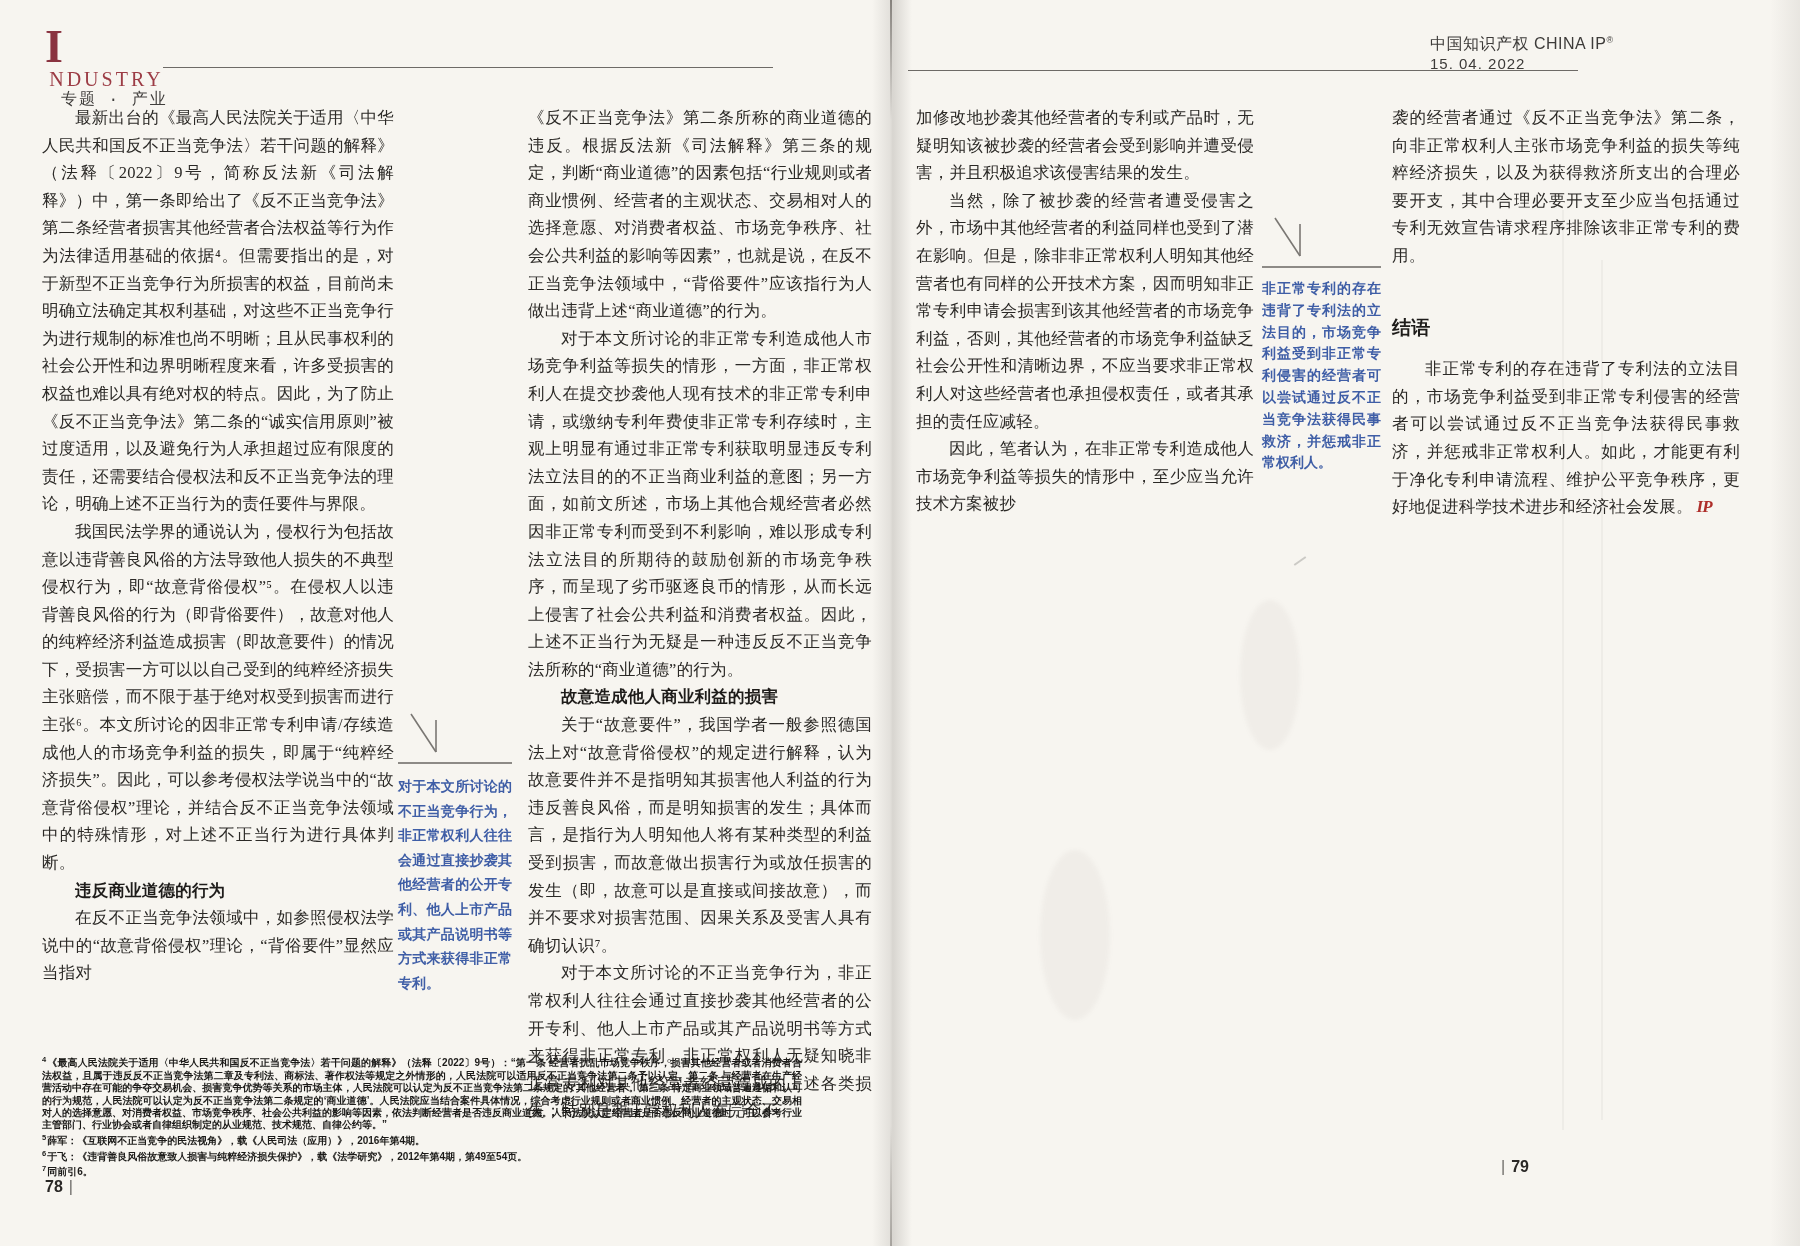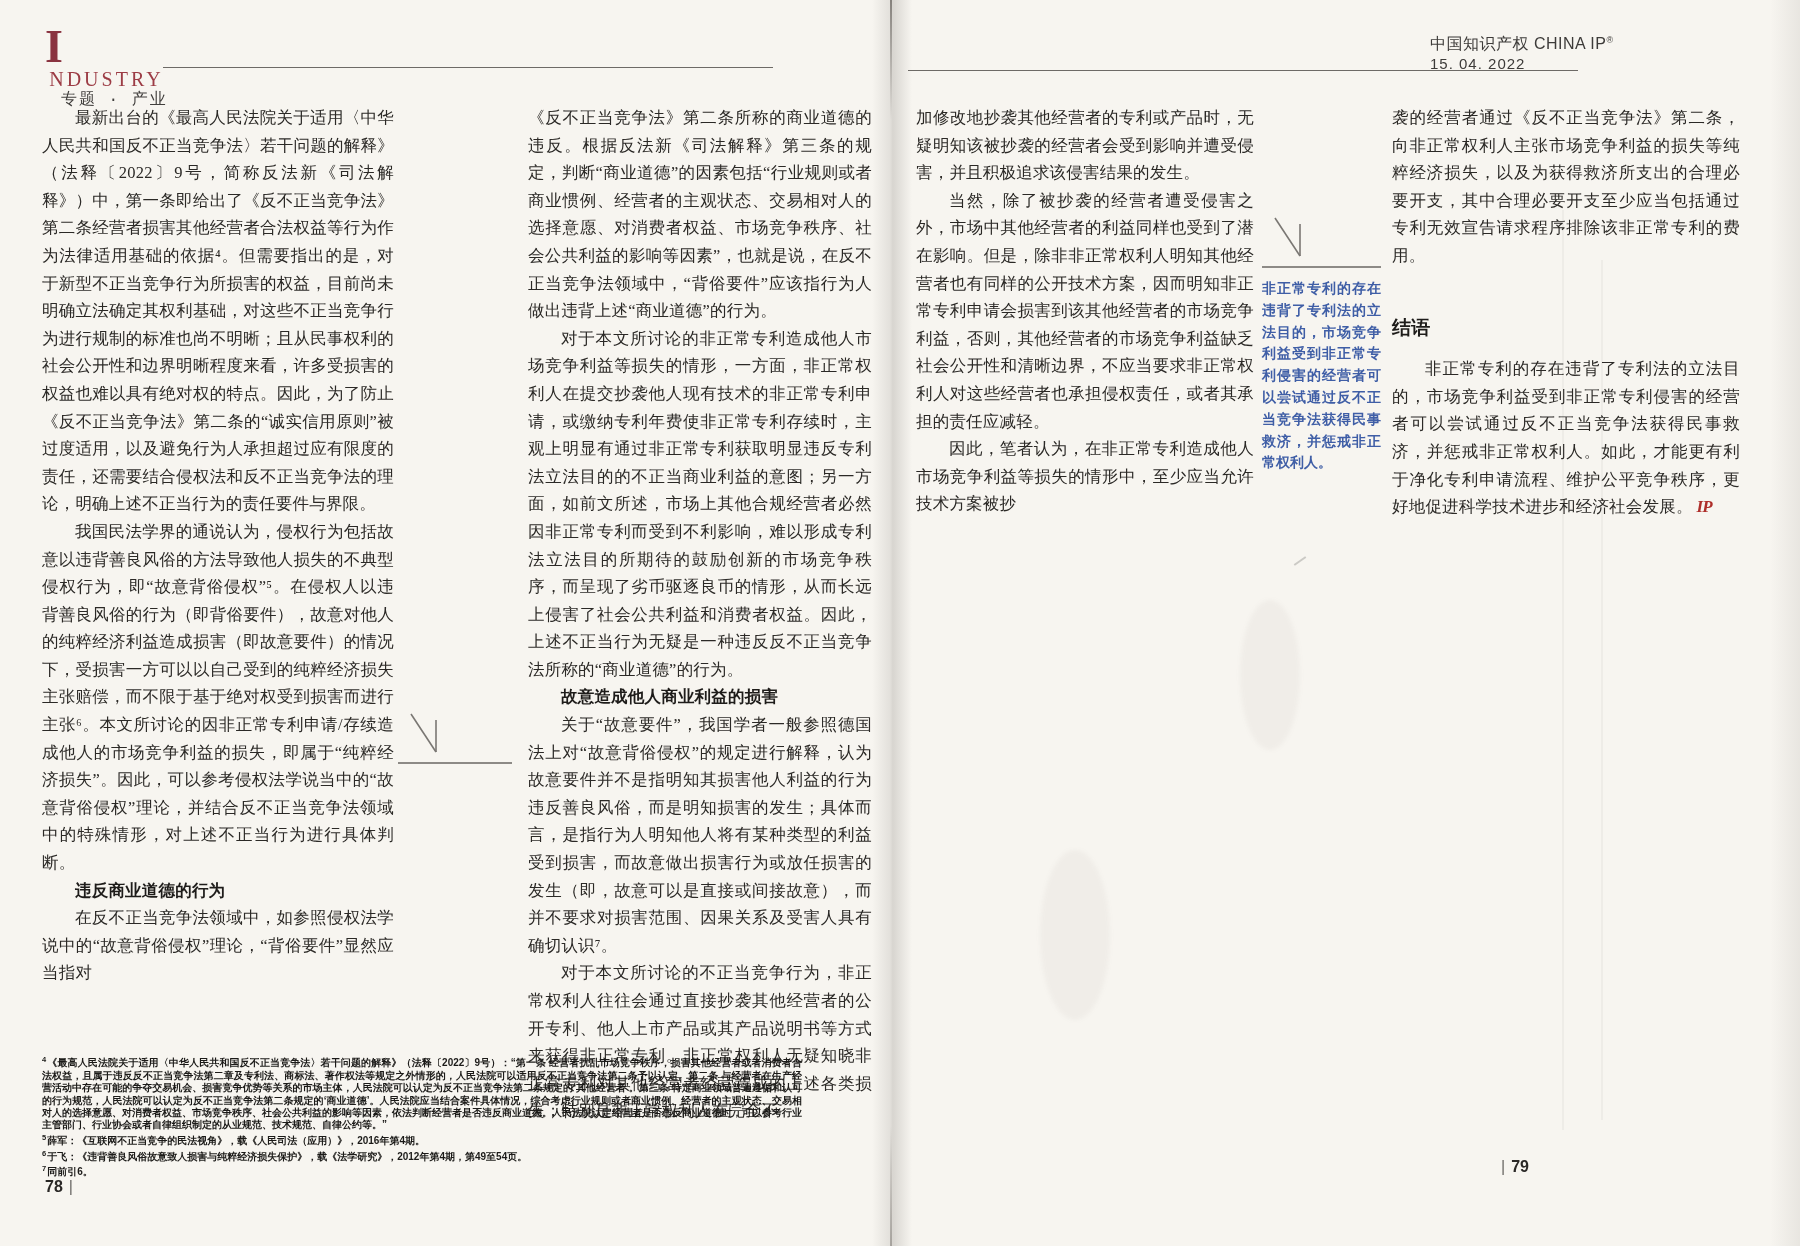--- a/index.html
+++ b/index.html
@@ -109,20 +109,21 @@
   <p class="h3">违反商业道德的行为</p>
   <p class="ind">在反不正当竞争法领域中，如参照侵权法学说中的“故意背俗侵权”理论，“背俗要件”显然应当指对</p>
 </div>
 
 <div class="pq pq-l">
   <svg class="pq-arrow" width="40" height="46" viewBox="0 0 40 46">
     <line x1="13" y1="2" x2="38" y2="40" stroke="#7a7773" stroke-width="1.6"></line>
     <line x1="38" y1="8" x2="38" y2="40" stroke="#7a7773" stroke-width="1.6"></line>
   </svg>
   <div class="pq-rule"></div>
+  <div>对于本文所讨论的不正当竞争行为，非正常权利人往往会通过直接抄袭其他经营者的公开专利、他人上市产品或其产品说明书等方式来获得非正常专利。</div>
 </div>
 
 <div class="col col-l2">
   <p>《反不正当竞争法》第二条所称的商业道德的违反。根据反法新《司法解释》第三条的规定，判断“商业道德”的因素包括“行业规则或者商业惯例、经营者的主观状态、交易相对人的选择意愿、对消费者权益、市场竞争秩序、社会公共利益的影响等因素”，也就是说，在反不正当竞争法领域中，“背俗要件”应该指行为人做出违背上述“商业道德”的行为。</p>
   <p class="ind">对于本文所讨论的非正常专利造成他人市场竞争利益等损失的情形，一方面，非正常权利人在提交抄袭他人现有技术的非正常专利申请，或缴纳专利年费使非正常专利存续时，主观上明显有通过非正常专利获取明显违反专利法立法目的的不正当商业利益的意图；另一方面，如前文所述，市场上其他合规经营者必然因非正常专利而受到不利影响，难以形成专利法立法目的所期待的鼓励创新的市场竞争秩序，而呈现了劣币驱逐良币的情形，从而长远上侵害了社会公共利益和消费者权益。因此，上述不正当行为无疑是一种违反反不正当竞争法所称的“商业道德”的行为。</p>
   <p class="h3">故意造成他人商业利益的损害</p>
   <p class="ind">关于“故意要件”，我国学者一般参照德国法上对“故意背俗侵权”的规定进行解释，认为故意要件并不是指明知其损害他人利益的行为违反善良风俗，而是明知损害的发生；具体而言，是指行为人明知他人将有某种类型的利益受到损害，而故意做出损害行为或放任损害的发生（即，故意可以是直接或间接故意），而并不要求对损害范围、因果关系及受害人具有确切认识⁷。</p>
   <p class="ind">对于本文所讨论的不正当竞争行为，非正常权利人往往会通过直接抄袭其他经营者的公开专利、他人上市产品或其产品说明书等方式来获得非正常专利。非正常权利人无疑知晓非正常专利对其他经营者经营造成的上述各类损失；特别是非正常权利人在完全不</p>
 </div>
 

